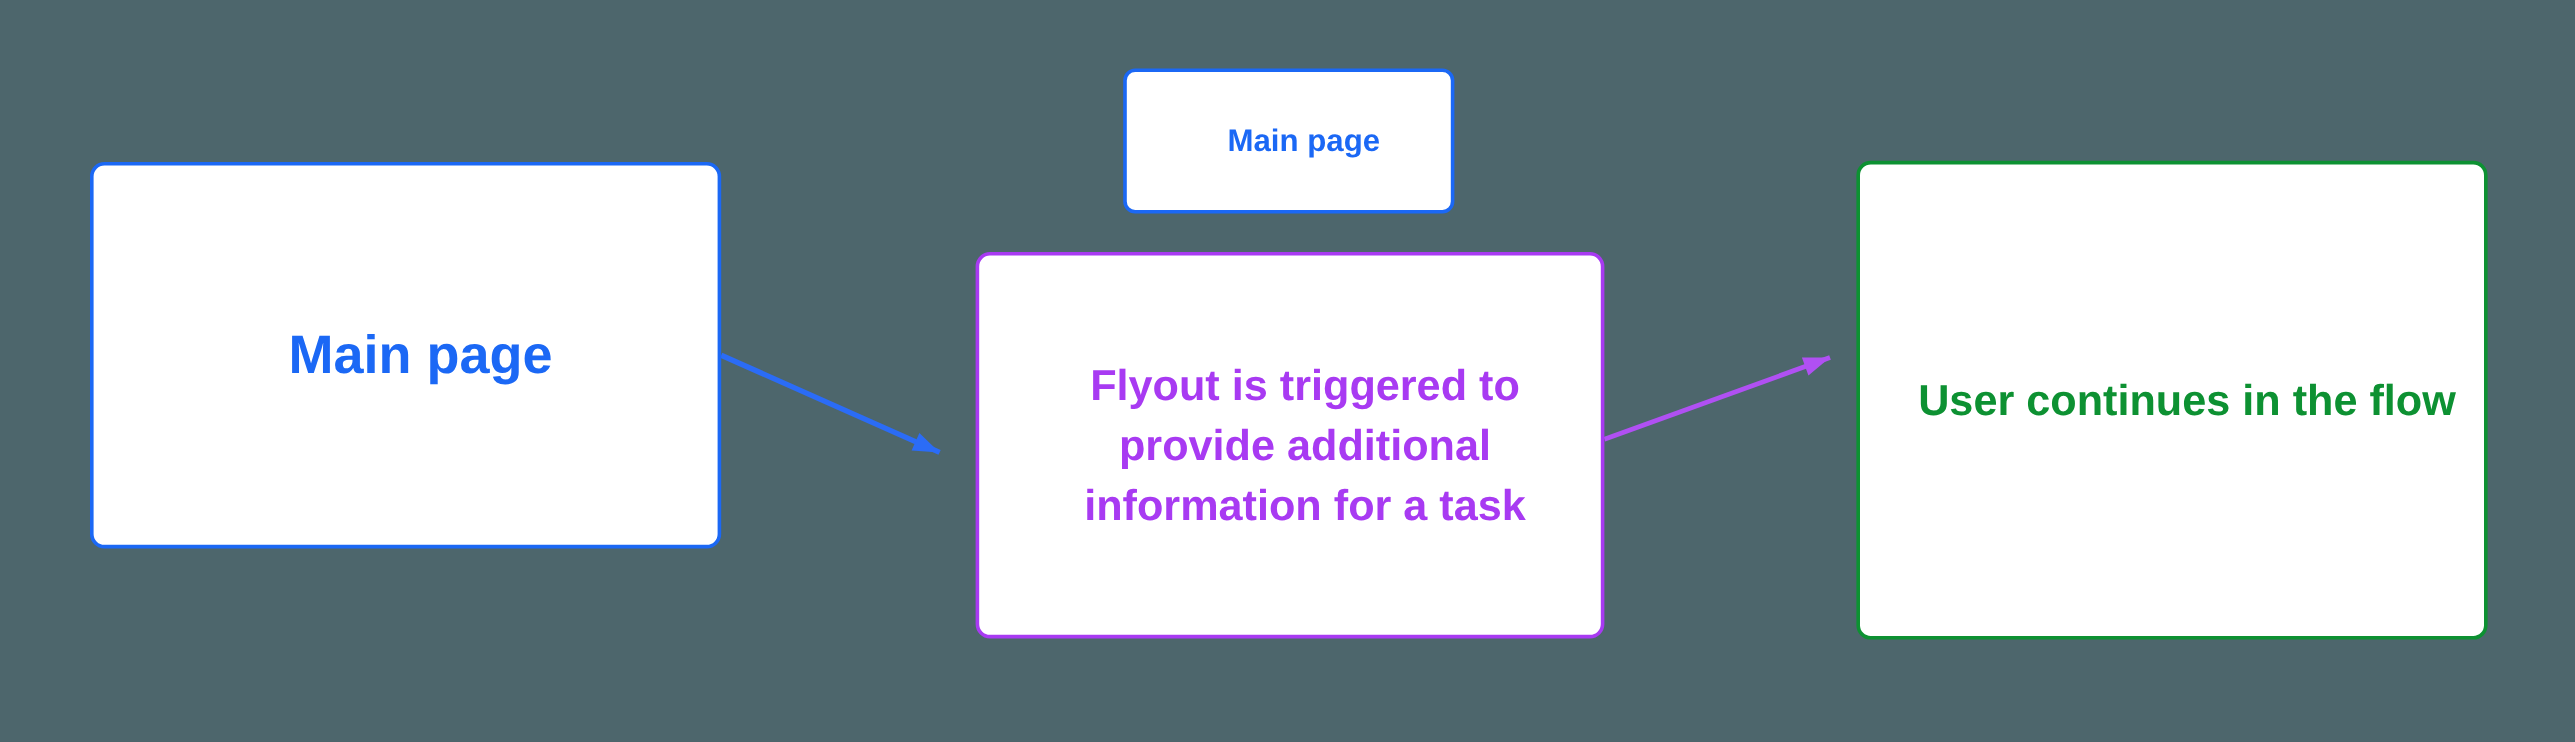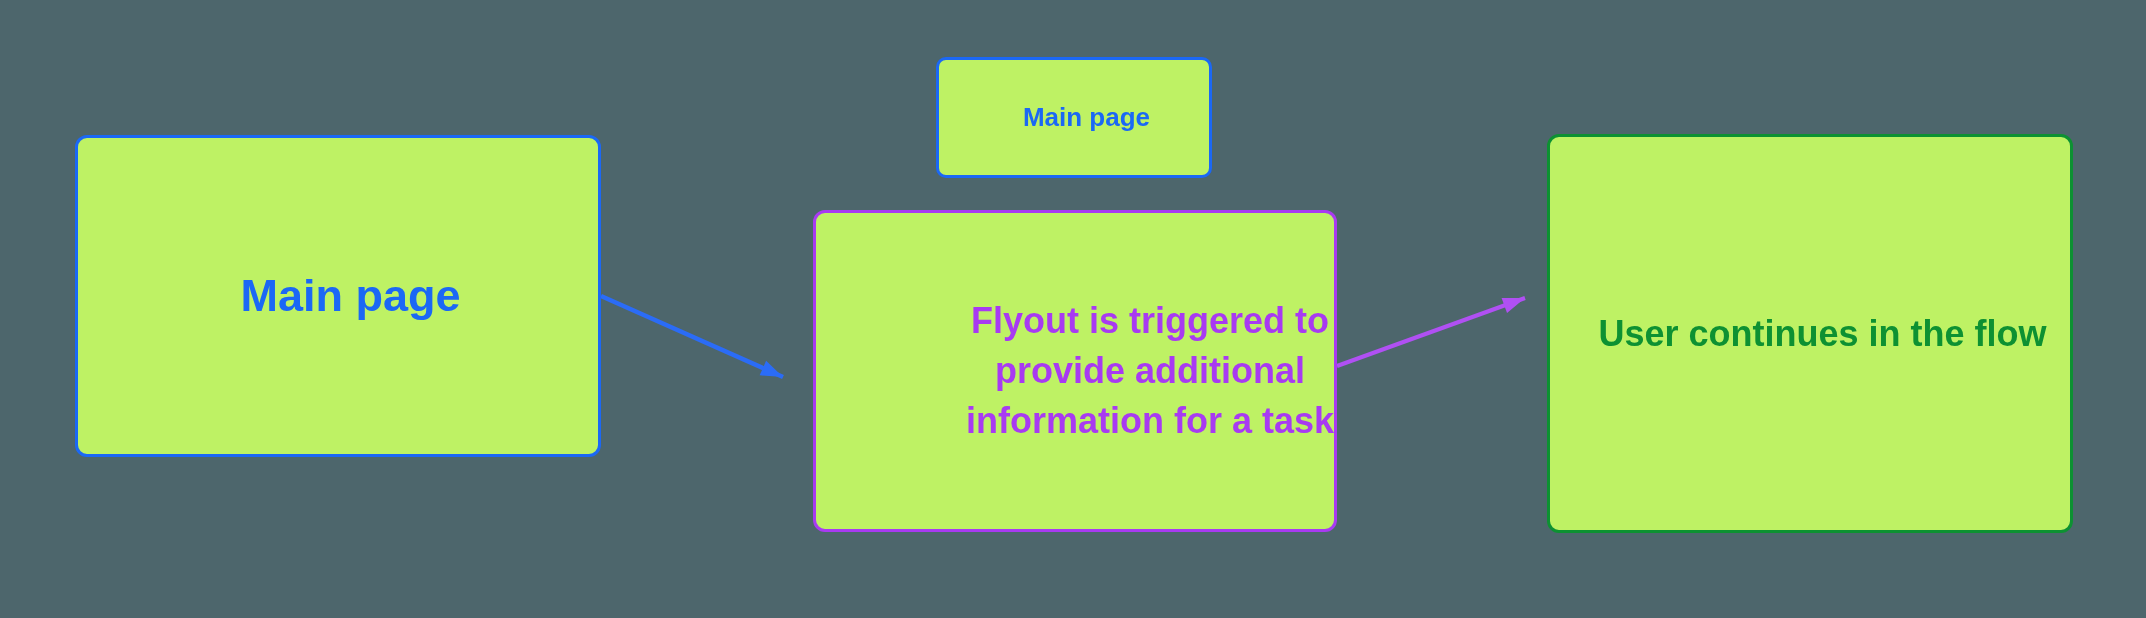--- a/index.html
+++ b/index.html
@@ -18,21 +18,21 @@
   .arrows {
     position: absolute;
     left: 0;
     top: 0;
     width: 2146px;
     height: 618px;
     pointer-events: none;
   }
   .node {
     position: absolute;
-    background: #bef264;
+    background: #ffffff;
     display: flex;
     align-items: center;
     justify-content: center;
     text-align: center;
     font-weight: 700;
     box-sizing: border-box;
     padding-left: 25px;
   }
   .node-main {
     left: 75px;
@@ -57,21 +57,20 @@
   .node-flyout {
     left: 813px;
     top: 210px;
     width: 524px;
     height: 322px;
     border: 3px solid #a83af2;
     border-radius: 12px;
     color: #a83af2;
     font-size: 36px;
     line-height: 50px;
-    justify-content: flex-end;
   }
   .node-outcome {
     left: 1547px;
     top: 134px;
     width: 526px;
     height: 399px;
     border: 3px solid #0d9132;
     border-radius: 12px;
     color: #0d9132;
     font-size: 36px;

